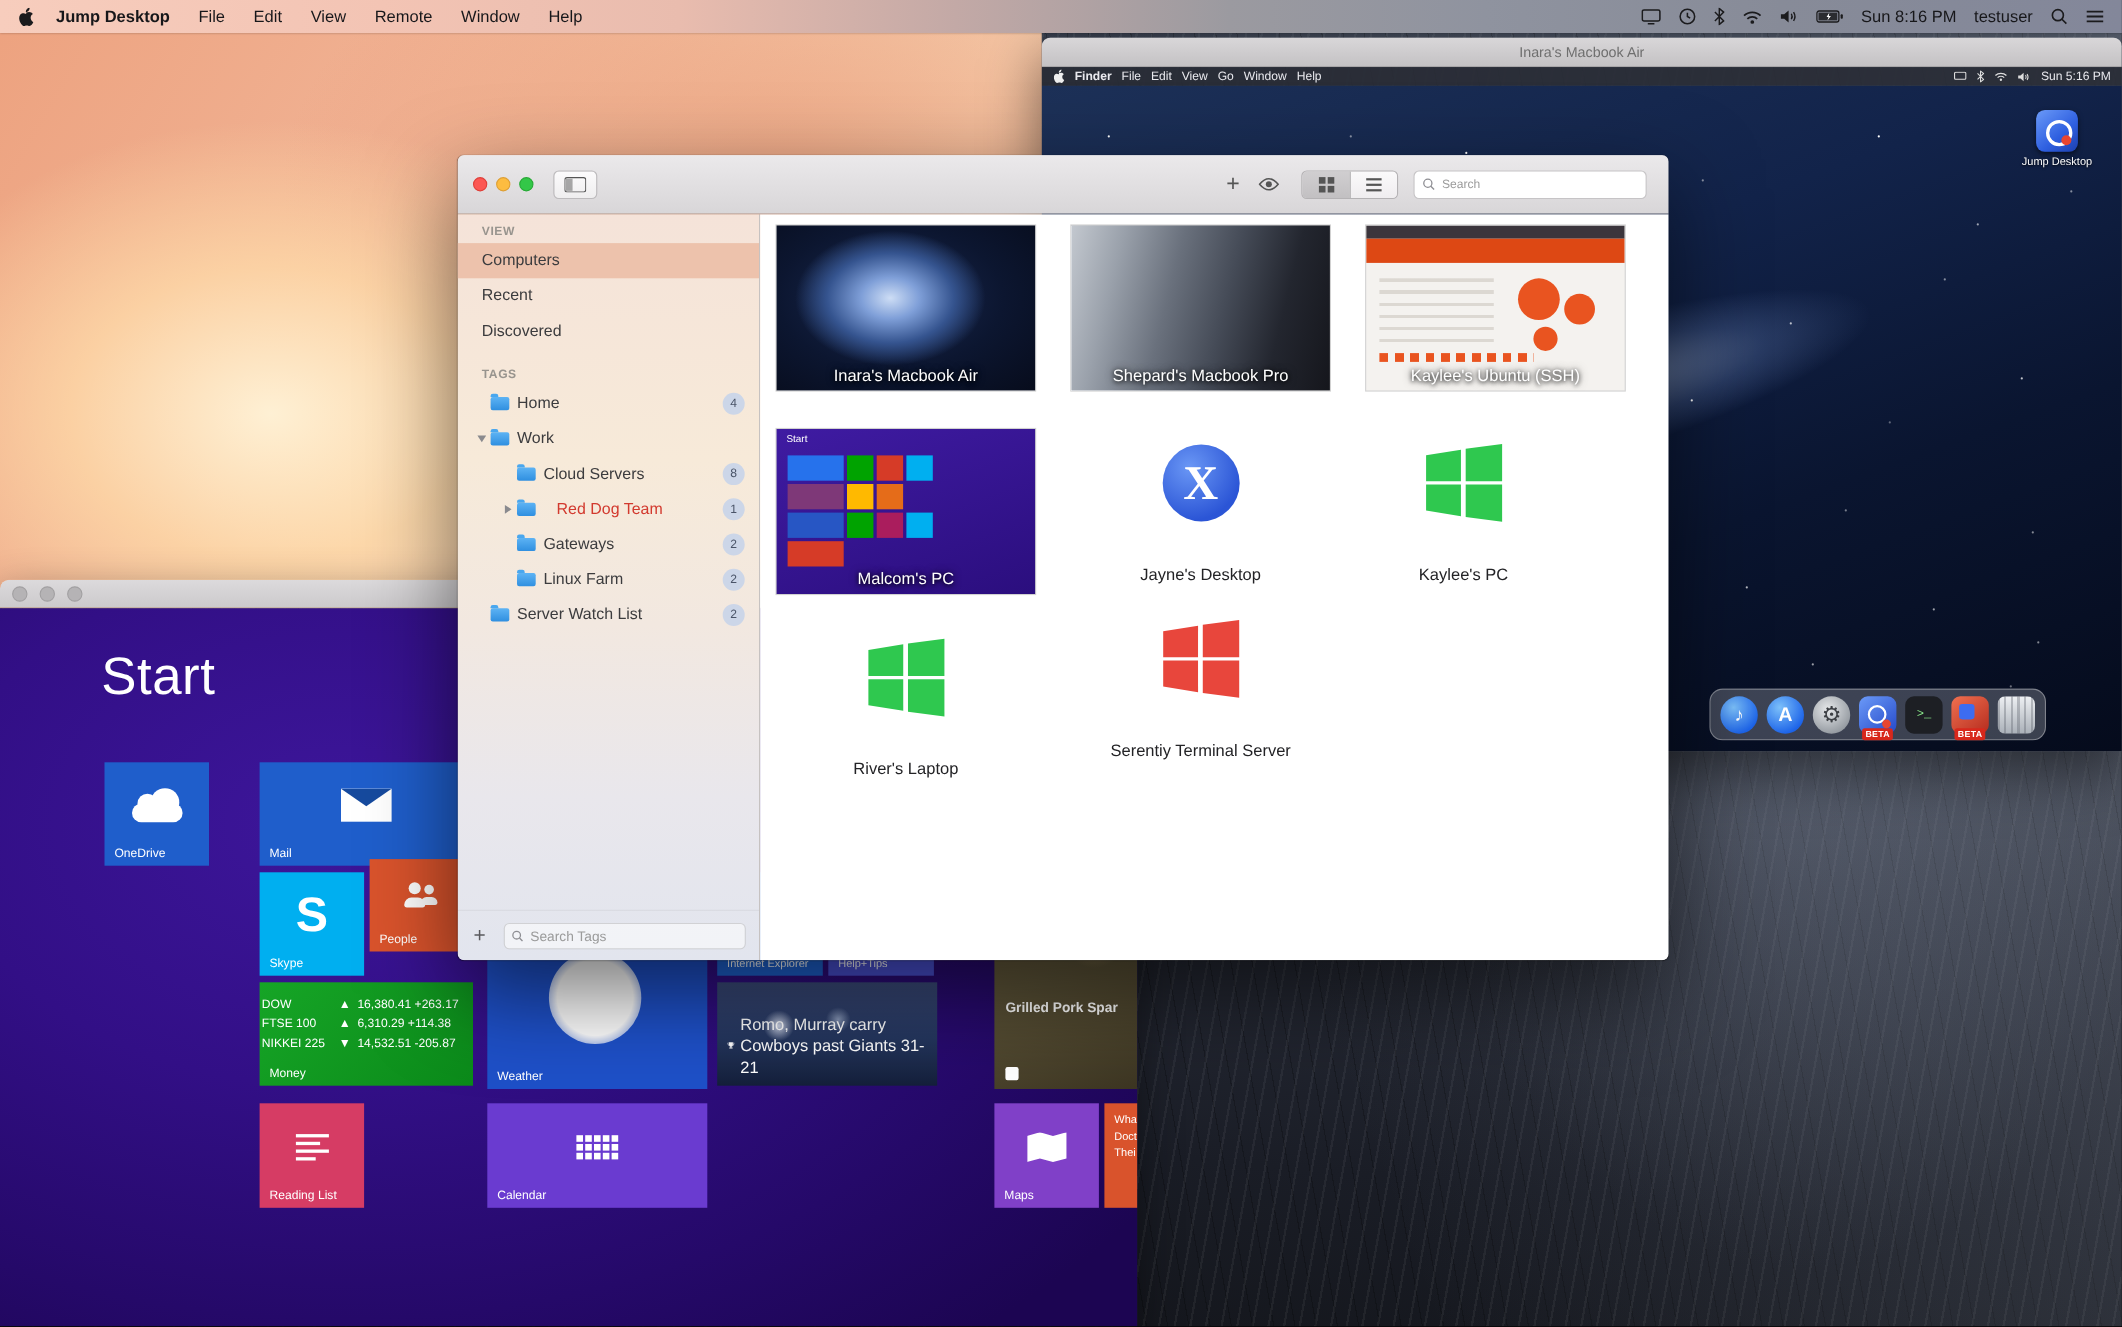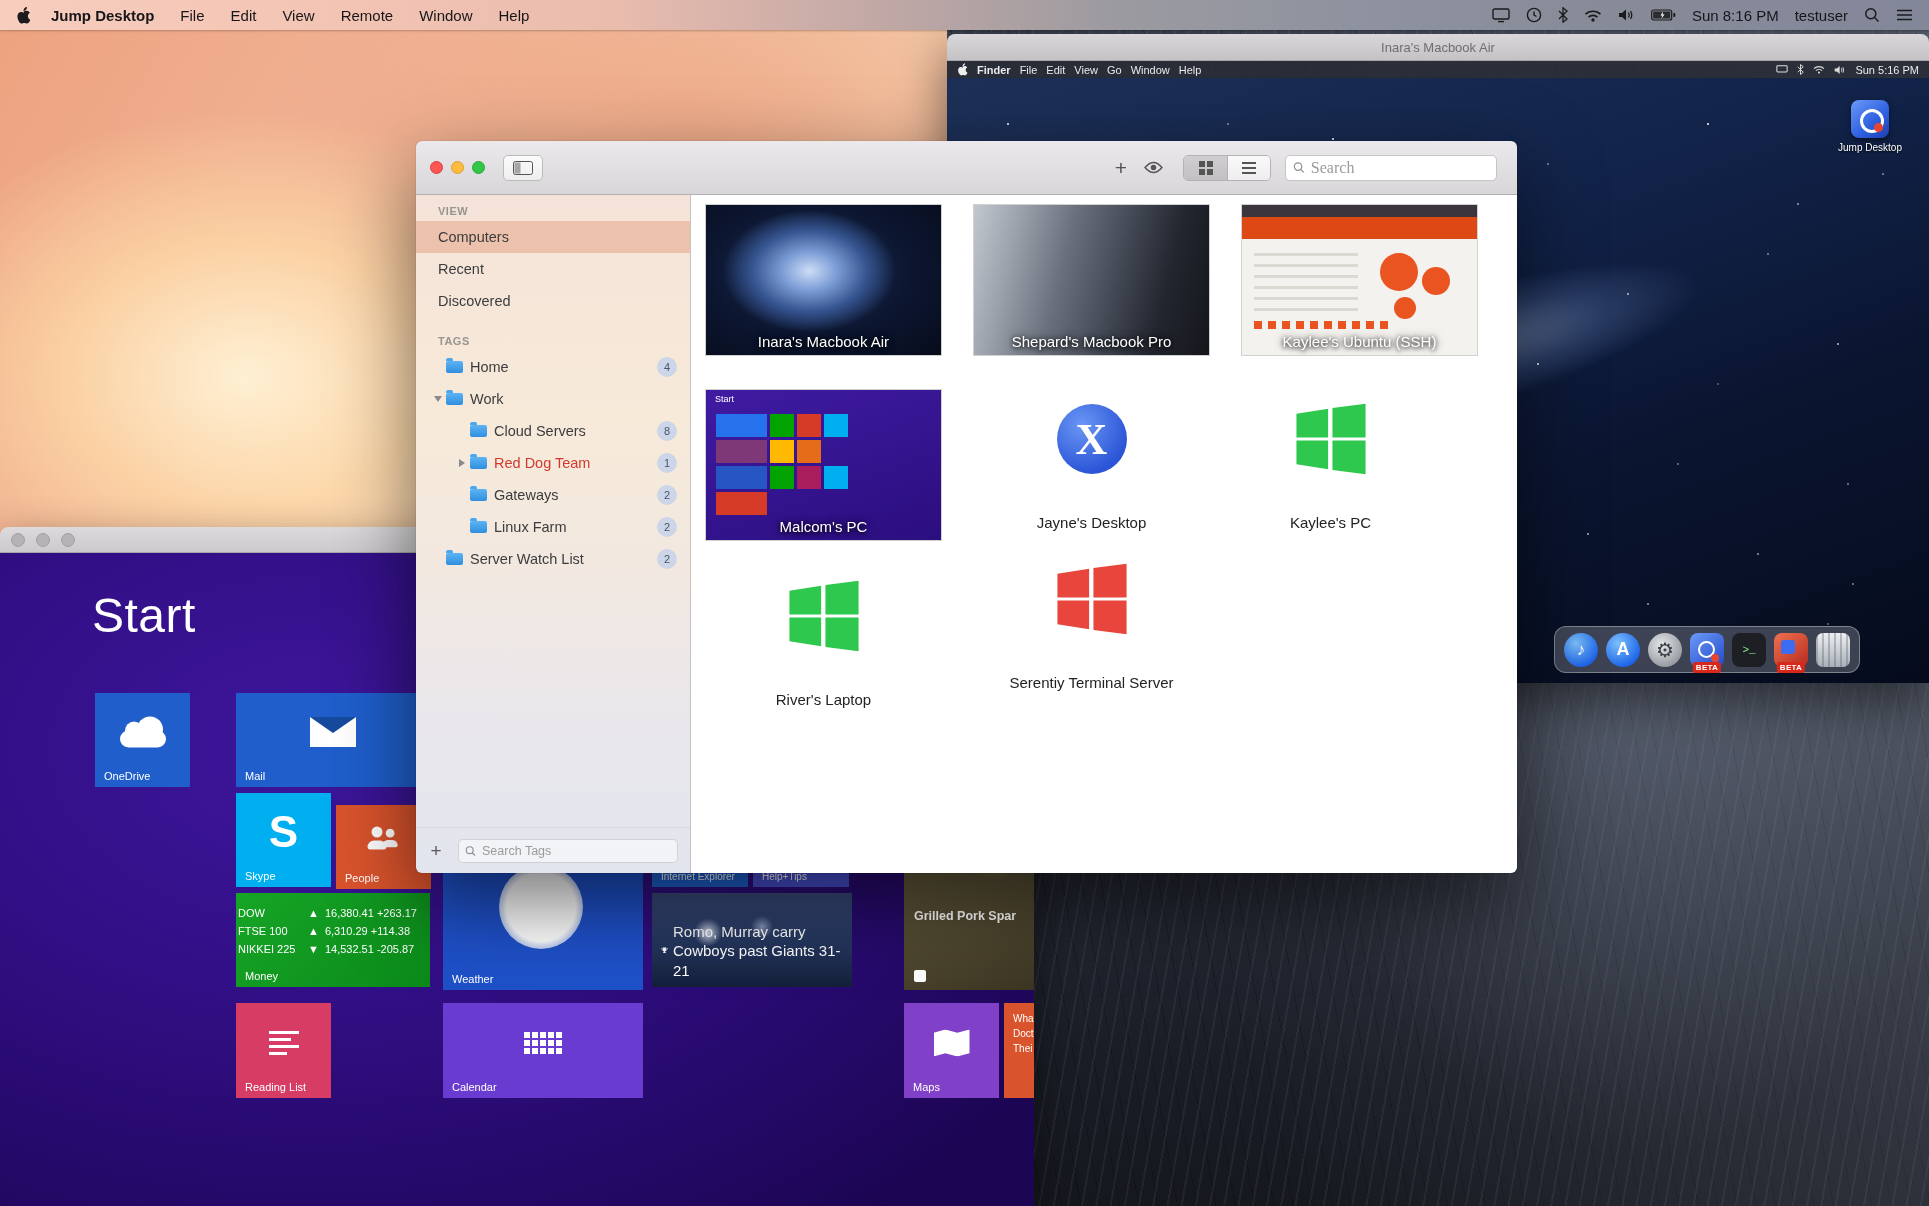--- a/index.html
+++ b/index.html
@@ -79,21 +79,21 @@
   .w8-screen { position:absolute; left:0; top:26px; right:0; bottom:0; overflow:hidden;
     background:radial-gradient(ellipse 900px 600px at 30% 30%, #3d169b 0%, #320f86 40%, #250969 75%, #1c0552 100%); }
   .start-label { position:absolute; left:92px; top:35px; font-size:48px; font-weight:200; color:#fff; letter-spacing:0.5px; }
   .tile { position:absolute; overflow:hidden; color:#fff; }
   .tile .lbl { position:absolute; left:9px; bottom:5px; font-size:11px; }
   .tile .lbl.sm { font-size:10px; }
   .tic { position:absolute; left:50%; top:42%; transform:translate(-50%,-50%); }
   .t-onedrive { left:95px; top:140px; width:95px; height:94px; background:#1f5ecb; }
   .t-mail { left:236px; top:140px; width:194px; height:94px; background:#1f5ecb; }
   .t-skype { left:236px; top:240px; width:95px; height:94px; background:#00aff0; }
-  .t-people { left:336px; top:252px; width:95px; height:84px; background:#d9532c; }
+  .t-people { left:336px; top:228px; width:95px; height:84px; background:#d9532c; }
   .t-weather { left:443px; top:240px; width:200px; height:197px; background:#1e50c8; }
   .t-ie { left:652px; top:240px; width:96px; height:94px; background:#1e62d0; }
   .t-help { left:753px; top:240px; width:96px; height:94px; background:#4950d2; }
   .t-money { left:236px; top:340px; width:194px; height:94px; background:linear-gradient(135deg,#16a526,#0b8a1a); }
   .t-sports { left:652px; top:340px; width:200px; height:94px; background:
       radial-gradient(circle 20px at 28% 42%, #cfd6e8, rgba(207,214,232,0) 70%),
       radial-gradient(circle 16px at 55% 36%, #8898b8, rgba(136,152,184,0) 70%),
       linear-gradient(180deg,#3a4a7a 0%,#24365e 55%,#141f3a 100%); }
   .t-grill { left:904px; top:240px; width:130px; height:197px; background:
       radial-gradient(circle 40px at 70% 30%, rgba(190,160,110,0.5), rgba(190,160,110,0) 70%),
@@ -154,38 +154,38 @@
   .segmented { display:flex; height:26px; border:1px solid #b4b2b4; border-radius:5px; overflow:hidden; margin-left:14px; }
   .seg { width:43px; display:flex; align-items:center; justify-content:center; }
   .seg.sel { background:linear-gradient(#d0ced0,#c2c0c2); }
   .seg.unsel { background:linear-gradient(#fbfafb,#efedef); border-left:1px solid #b4b2b4; }
   .ic-grid { width:14px; height:14px; background-image:linear-gradient(#555,#555),linear-gradient(#555,#555),linear-gradient(#555,#555),linear-gradient(#555,#555);
     background-size:6px 6px; background-position:0 0,8px 0,0 8px,8px 8px; background-repeat:no-repeat; }
   .ic-list { width:14px; height:12px; background-image:linear-gradient(#555,#555),linear-gradient(#555,#555),linear-gradient(#555,#555);
     background-size:14px 2px; background-position:0 0,0 5px,0 10px; background-repeat:no-repeat; }
   .search-pill { display:flex; align-items:center; gap:6px; width:212px; height:26px; margin-left:14px;
     background:#fff; border:1px solid #c6c4c6; border-radius:5px; padding-left:7px; }
-  .search-pill input { border:none; outline:none; background:transparent; font-size:16px; width:100%; color:#333; font-family:Liberation Serif, serif; }
+  .search-pill input { border:none; outline:none; background:transparent; font-size:11px; width:100%; color:#333; font-family:Liberation Sans, sans-serif; }
   .search-pill input::placeholder { color:#9b9b9b; }
   .jw-body { flex:1; display:flex; min-height:0; }
   .jw-sidebar { position:relative; flex:none; width:275px; border-right:1px solid #c6c2c1;
     background:linear-gradient(180deg,#f5e3d9 0%,#f7ead9 33%,#f2e8e0 55%,#e9e7ec 78%,#e2e5ee 100%); }
   .side-header { margin:10px 0 4px 22px; font-size:11px; font-weight:bold; color:#98948e; letter-spacing:0.5px; }
   .side-header.tags { margin-top:18px; }
   .side-row { height:32px; display:flex; align-items:center; padding-left:22px; font-size:14.5px; color:#3c3c3e; }
   .side-row.selected { background:#edc2ac; }
   .tag-row { height:32px; display:flex; align-items:center; padding:0 13px 0 14px; font-size:14.5px; color:#3c3c3e; }
   .tag-row.indent { padding-left:38px; }
   .disc { width:16px; flex:none; display:flex; justify-content:center; }
   .tri-down { width:0; height:0; border-left:4.5px solid transparent; border-right:4.5px solid transparent; border-top:6px solid #8a8a8e; }
   .tri-right { width:0; height:0; border-top:4.5px solid transparent; border-bottom:4.5px solid transparent; border-left:6px solid #8a8a8e; }
   .folder { width:17px; height:12px; flex:none; margin-right:7px; border-radius:2px;
     background:linear-gradient(#5db3f4,#2f8fe0); position:relative; }
   .folder::before { content:""; position:absolute; top:-3px; left:0; width:7px; height:3px; border-radius:2px 2px 0 0; background:#4aa7ee; }
-  .tag-label.red { color:#d2392e; }
+  .tag-label.red { color:#d2392e;margin-left:12px; }
   .badge { margin-left:auto; min-width:20px; height:20px; padding:0 4px; border-radius:10px; background:#ccd6e8;
     color:#4a5468; font-size:11px; display:flex; align-items:center; justify-content:center; }
   .side-bottom { position:absolute; left:0; right:0; bottom:0; height:46px; display:flex; align-items:center;
     gap:10px; padding:0 12px 0 8px; border-top:1px solid rgba(0,0,0,0.06); }
   .side-add { width:24px; text-align:center; font-size:19px; color:#5a5a5e; background:none; border:none; }
   .tag-search { display:flex; align-items:center; gap:6px; flex:1; height:24px; border-radius:5px;
     background:rgba(255,255,255,0.55); border:1px solid rgba(0,0,0,0.14); padding-left:6px; }
   .tag-search input { border:none; outline:none; background:transparent; font-size:12.5px; width:100%; color:#333; font-family:"Liberation Sans",sans-serif; }
   .tag-search input::placeholder { color:#9b9b9b; }
   .jw-content { position:relative; flex:1; background:#fff; overflow:hidden; }

